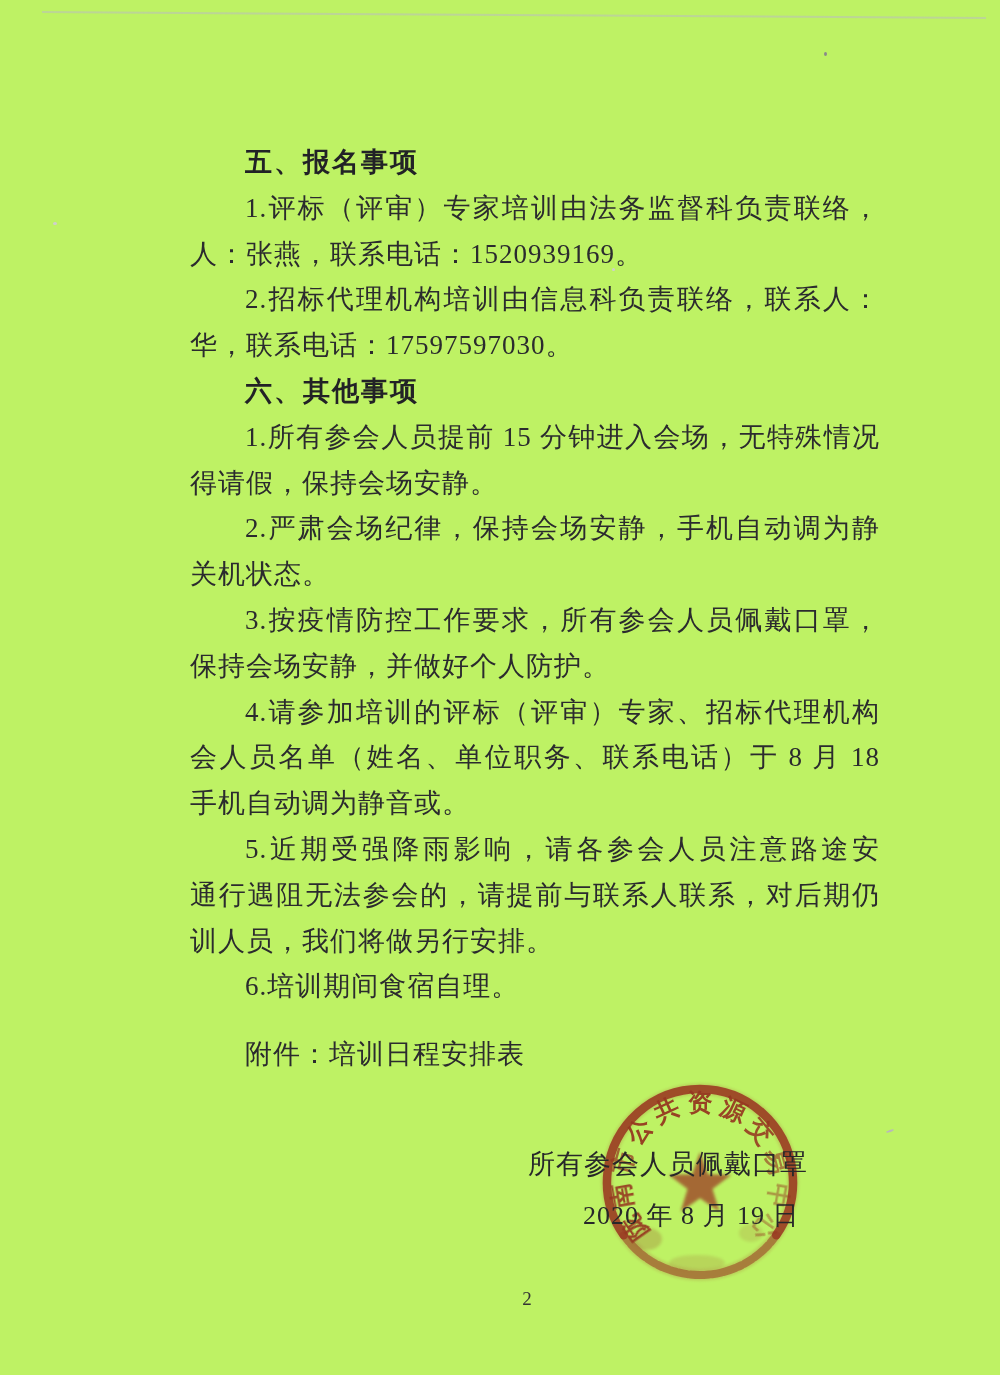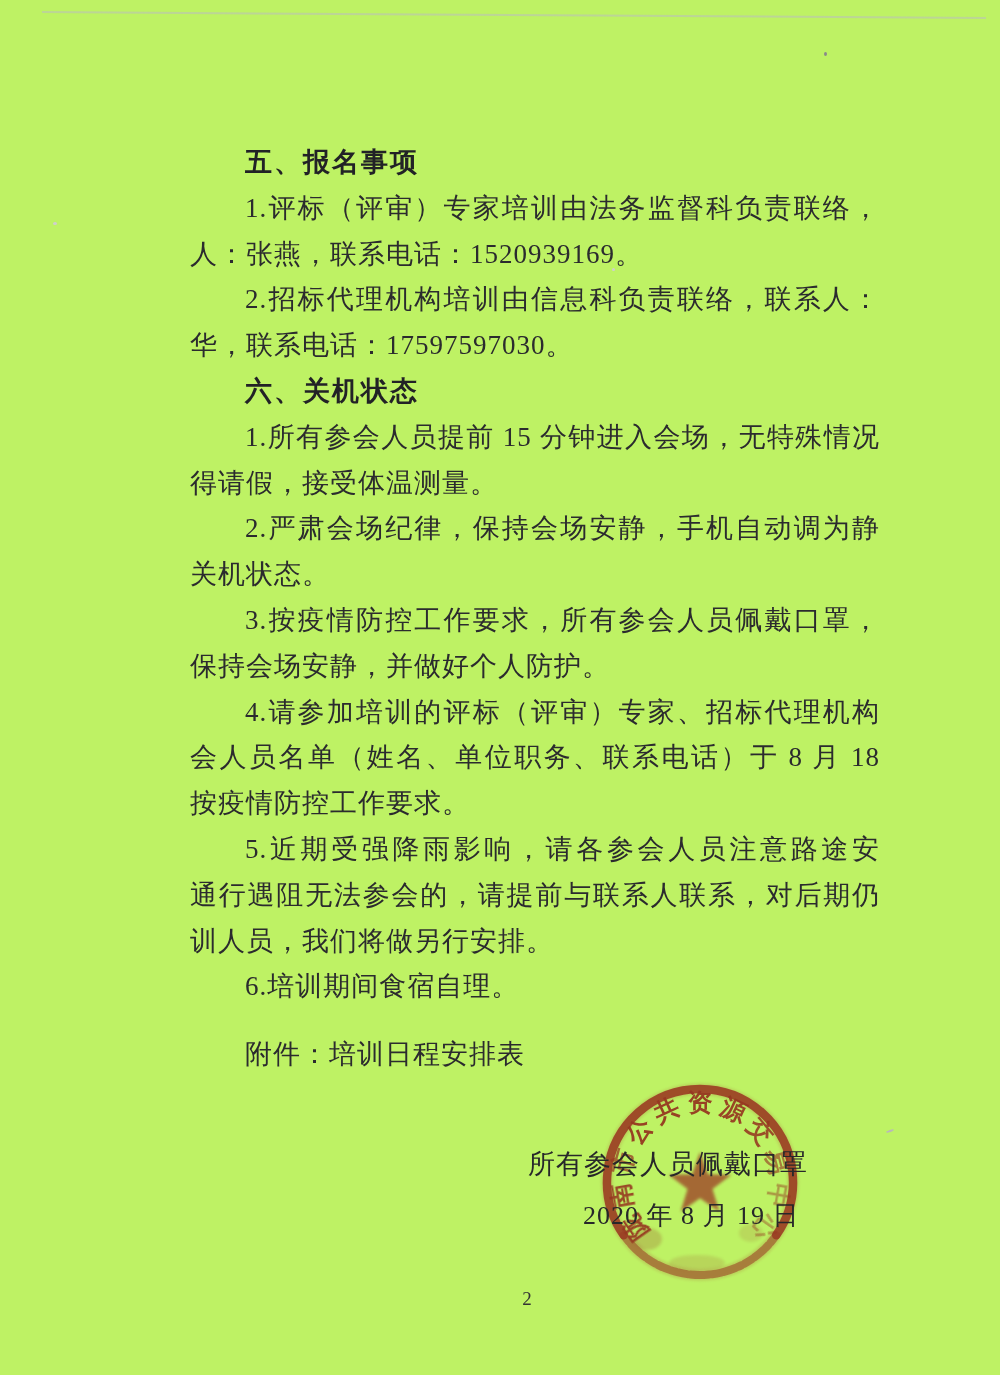--- a/index.html
+++ b/index.html
@@ -68,30 +68,30 @@
   <div class="speck" style="left:53px;top:222px;width:4px;height:3px;"></div>
   <div class="speck" style="left:886px;top:1130px;width:8px;height:2px;transform:rotate(-20deg);background:#b9b9b9;"></div>
   <div class="speck" style="left:612px;top:268px;width:3px;height:3px;"></div>
 
   <div class="body-text">
     <div class="line heading indent">五、报名事项</div>
     <div class="line indent fill">1.评标（评审）专家培训由法务监督科负责联络，联系</div>
     <div class="line">人：张燕，联系电话：1520939169。</div>
     <div class="line indent fill">2.招标代理机构培训由信息科负责联络，联系人：张振</div>
     <div class="line">华，联系电话：17597597030。</div>
-    <div class="line heading indent">六、关机状态</div>
+    <div class="line heading indent">六、其他事项</div>
     <div class="line indent fill">1.所有参会人员提前 15 分钟进入会场，无特殊情况不</div>
-    <div class="line">得请假，接受体温测量。</div>
+    <div class="line">得请假，保持会场安静。</div>
     <div class="line indent fill">2.严肃会场纪律，保持会场安静，手机自动调为静音或</div>
     <div class="line">关机状态。</div>
     <div class="line indent fill">3.按疫情防控工作要求，所有参会人员佩戴口罩，会前</div>
     <div class="line">保持会场安静，并做好个人防护。</div>
     <div class="line indent fill">4.请参加培训的评标（评审）专家、招标代理机构将参</div>
     <div class="line fill">会人员名单（姓名、单位职务、联系电话）于 8 月 18 日前</div>
-    <div class="line">按疫情防控工作要求。</div>
+    <div class="line">手机自动调为静音或。</div>
     <div class="line indent fill">5.近期受强降雨影响，请各参会人员注意路途安全；因</div>
     <div class="line fill">通行遇阻无法参会的，请提前与联系人联系，对后期仍需培</div>
     <div class="line">训人员，我们将做另行安排。</div>
     <div class="line indent">6.培训期间食宿自理。</div>
     <div class="line indent gap-before">附件：培训日程安排表</div>
   </div>
 
   <svg class="seal" viewBox="0 0 230 230">
     <defs>
       <filter id="bleed">

